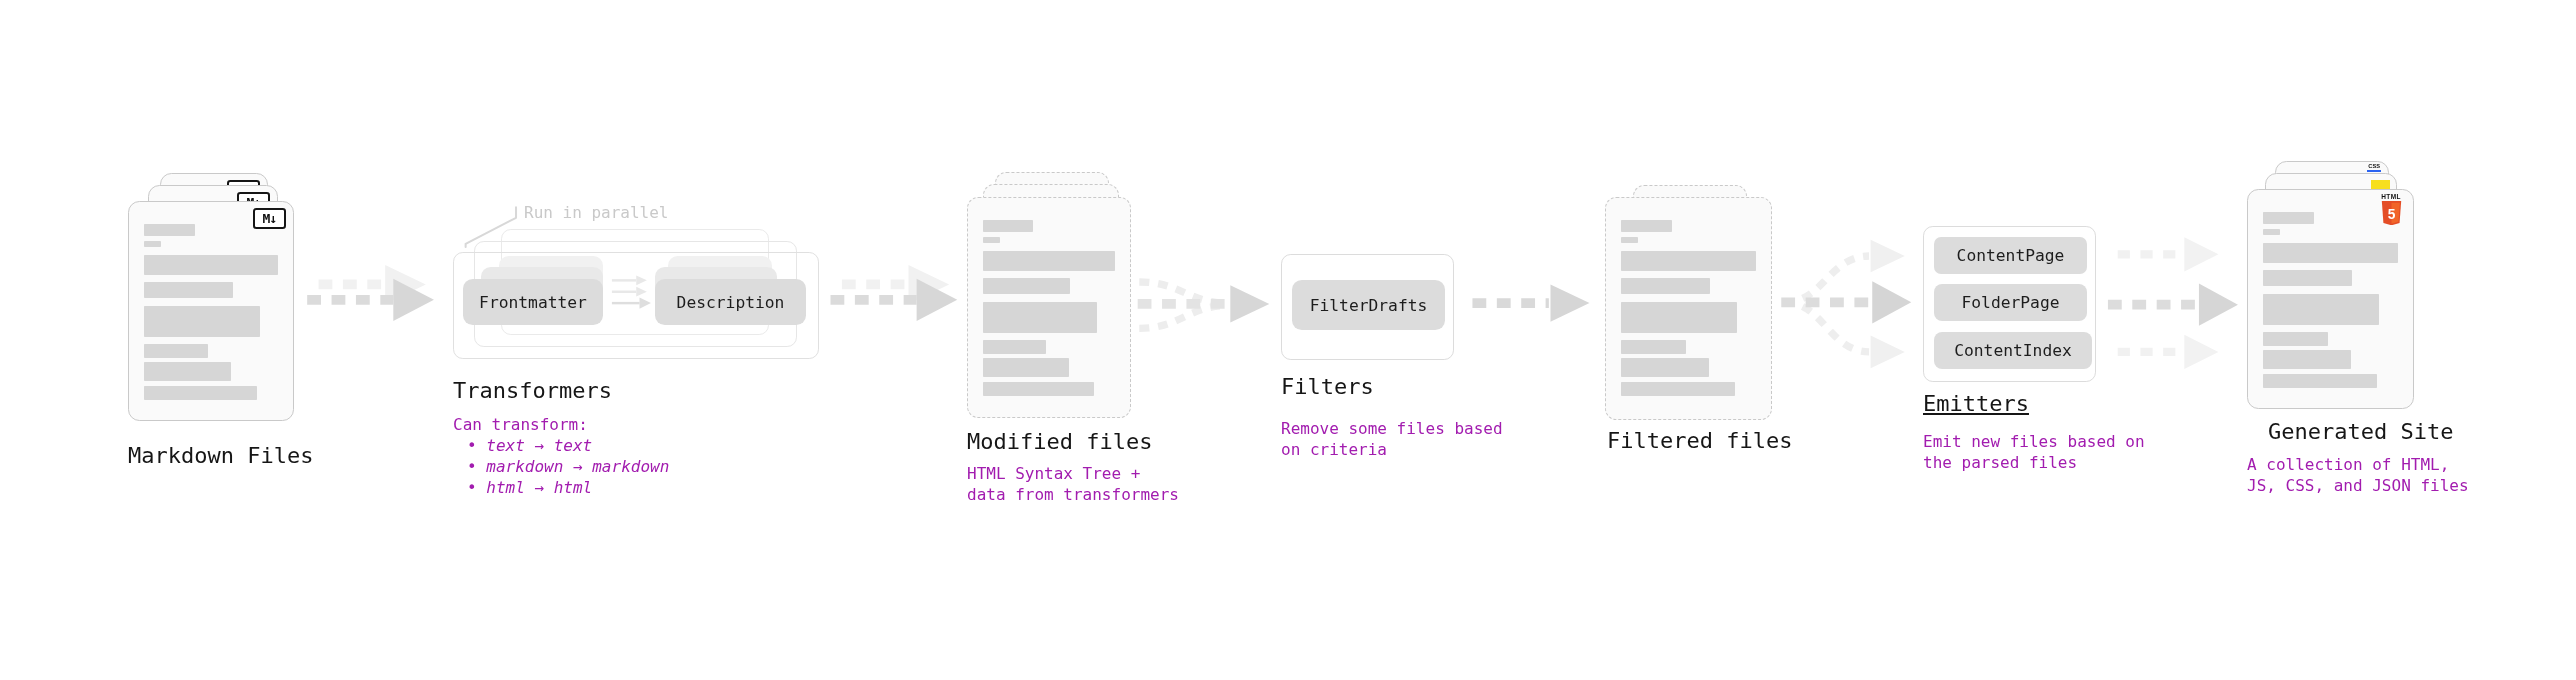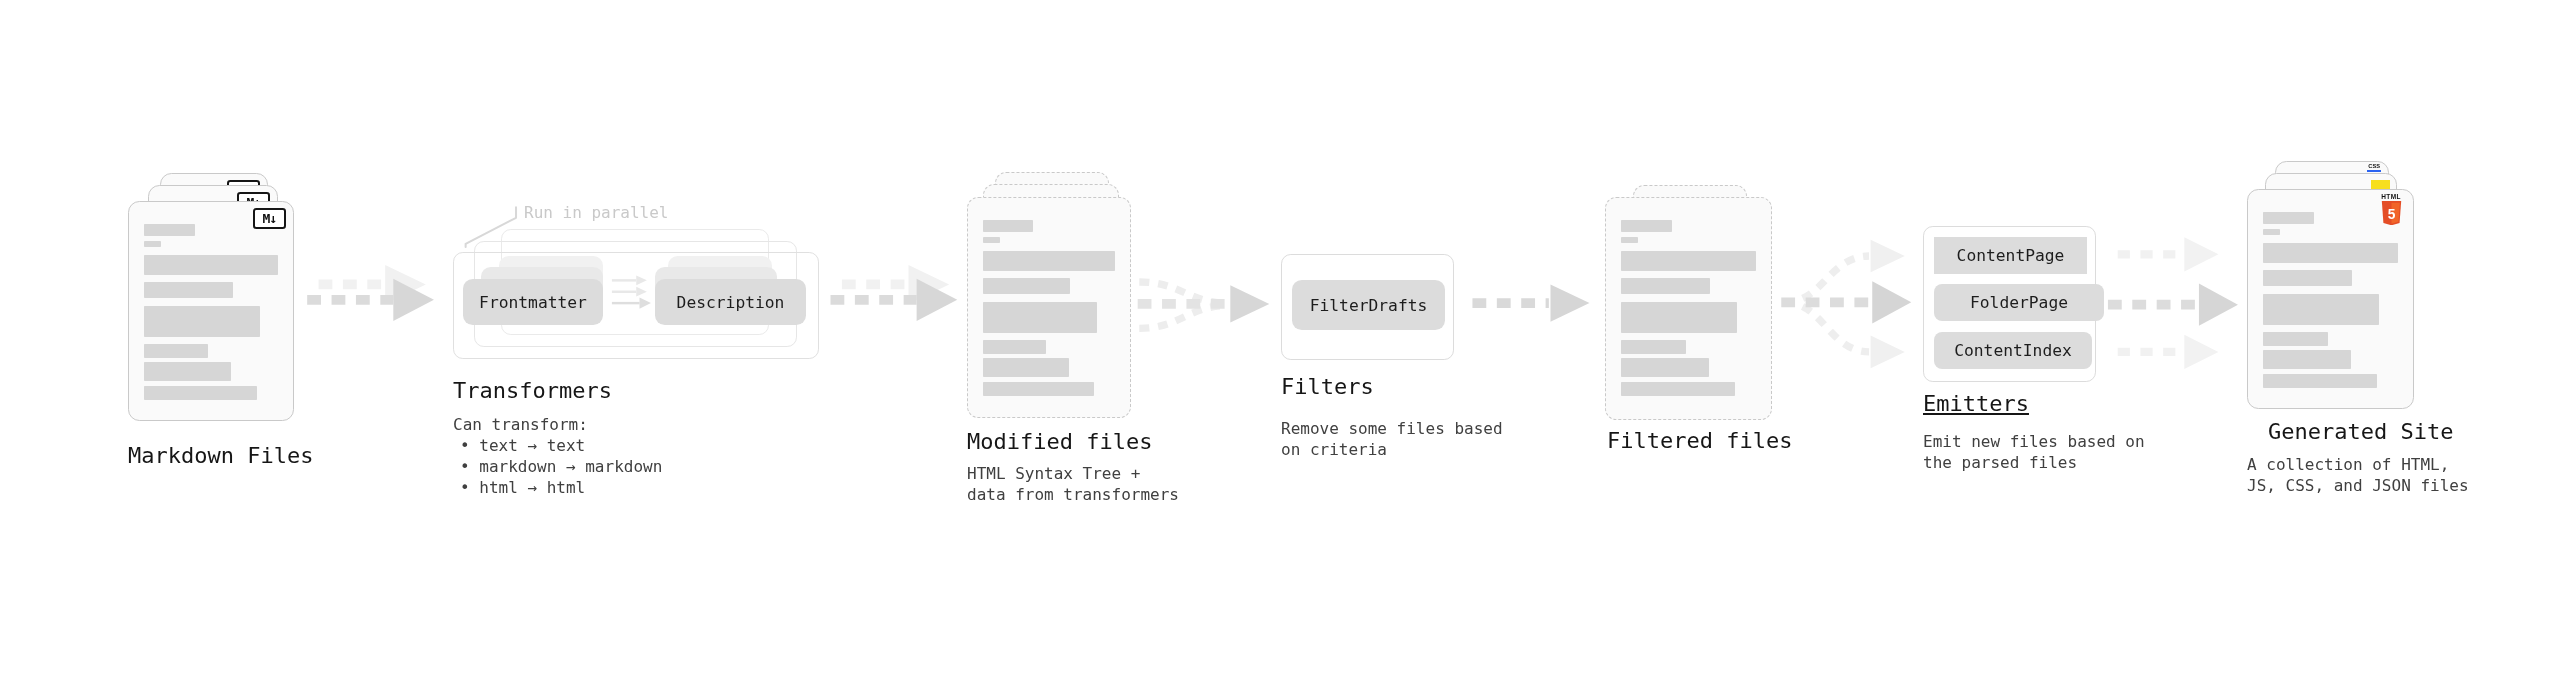--- a/index.html
+++ b/index.html
@@ -41,22 +41,22 @@
   .frame.solidframe{border-color:#dcdcdc;background:#ffffff;}
 
   
   .pill{position:absolute;background:#dcdcdc;border-radius:9.8px;display:flex;align-items:center;
     justify-content:center;font-size:16.3px;color:#1d1d1d;white-space:nowrap;}
   .pill.ghost1{background:#e9e9e9;}
   .pill.ghost2{background:#f1f1f1;}
 
   
   .stage-label{position:absolute;font-size:22px;font-weight:500;color:#161616;line-height:23px;white-space:nowrap;}
-  .stage-caption{position:absolute;font-size:16px;line-height:21px;color:#404040;white-space:nowrap;}
-  .stage-caption .bullet{margin-left:7px;}
+  .stage-caption{position:absolute;font-size:16px;line-height:21px;color:#a21caf;white-space:nowrap;}
+  .stage-caption .bullet{margin-left:14px;font-style:italic;}
   .annotation{position:absolute;font-size:16px;color:#c9c9c9;white-space:nowrap;}
 
   svg.arrow-layer{position:absolute;left:0;top:0;pointer-events:none;}
 </style>
 </head>
 <body>
 
 <div class="canvas">
 
   <svg class="arrow-layer" width="2576" height="681" viewBox="0 0 3170 838">
@@ -197,22 +197,22 @@
       <div class="sb sb4"></div>
       <div class="sb sb5"></div>
       <div class="sb sb6"></div>
       <div class="sb sb7"></div>
       <div class="sb sb8"></div>
     </div>
   </div>
   <div class="stage-label" style="left:1607px;top:429px;">Filtered files</div>
 
   <div class="frame solidframe" style="left:1923px;top:226px;width:173px;height:156px;"></div>
-  <div class="pill" style="left:1934px;top:237px;width:153px;height:37px;border-radius:0;">ContentPage</div>
-  <div class="pill" style="left:1934px;top:284px;width:170px;height:37px;border-radius:8.1px;">FolderPage</div>
+  <div class="pill" style="left:1934px;top:237px;width:153px;height:37px;border-radius:7px;">ContentPage</div>
+  <div class="pill" style="left:1934px;top:284px;width:153px;height:37px;border-radius:8.1px;">FolderPage</div>
   <div class="pill" style="left:1934px;top:332px;width:158px;height:37px;border-radius:8.1px;">ContentIndex</div>
   <div class="stage-label" style="left:1923px;top:392px;text-decoration:underline;">Emitters</div>
   <div class="stage-caption" style="left:1923px;top:431px;">
     <div>Emit new files based on</div>
     <div>the parsed files</div>
   </div>
 
   <div class="doc" style="left:2275px;top:161px;width:114px;height:65px;">
     <div class="css-badge">
       <span class="css-txt">CSS</span>

